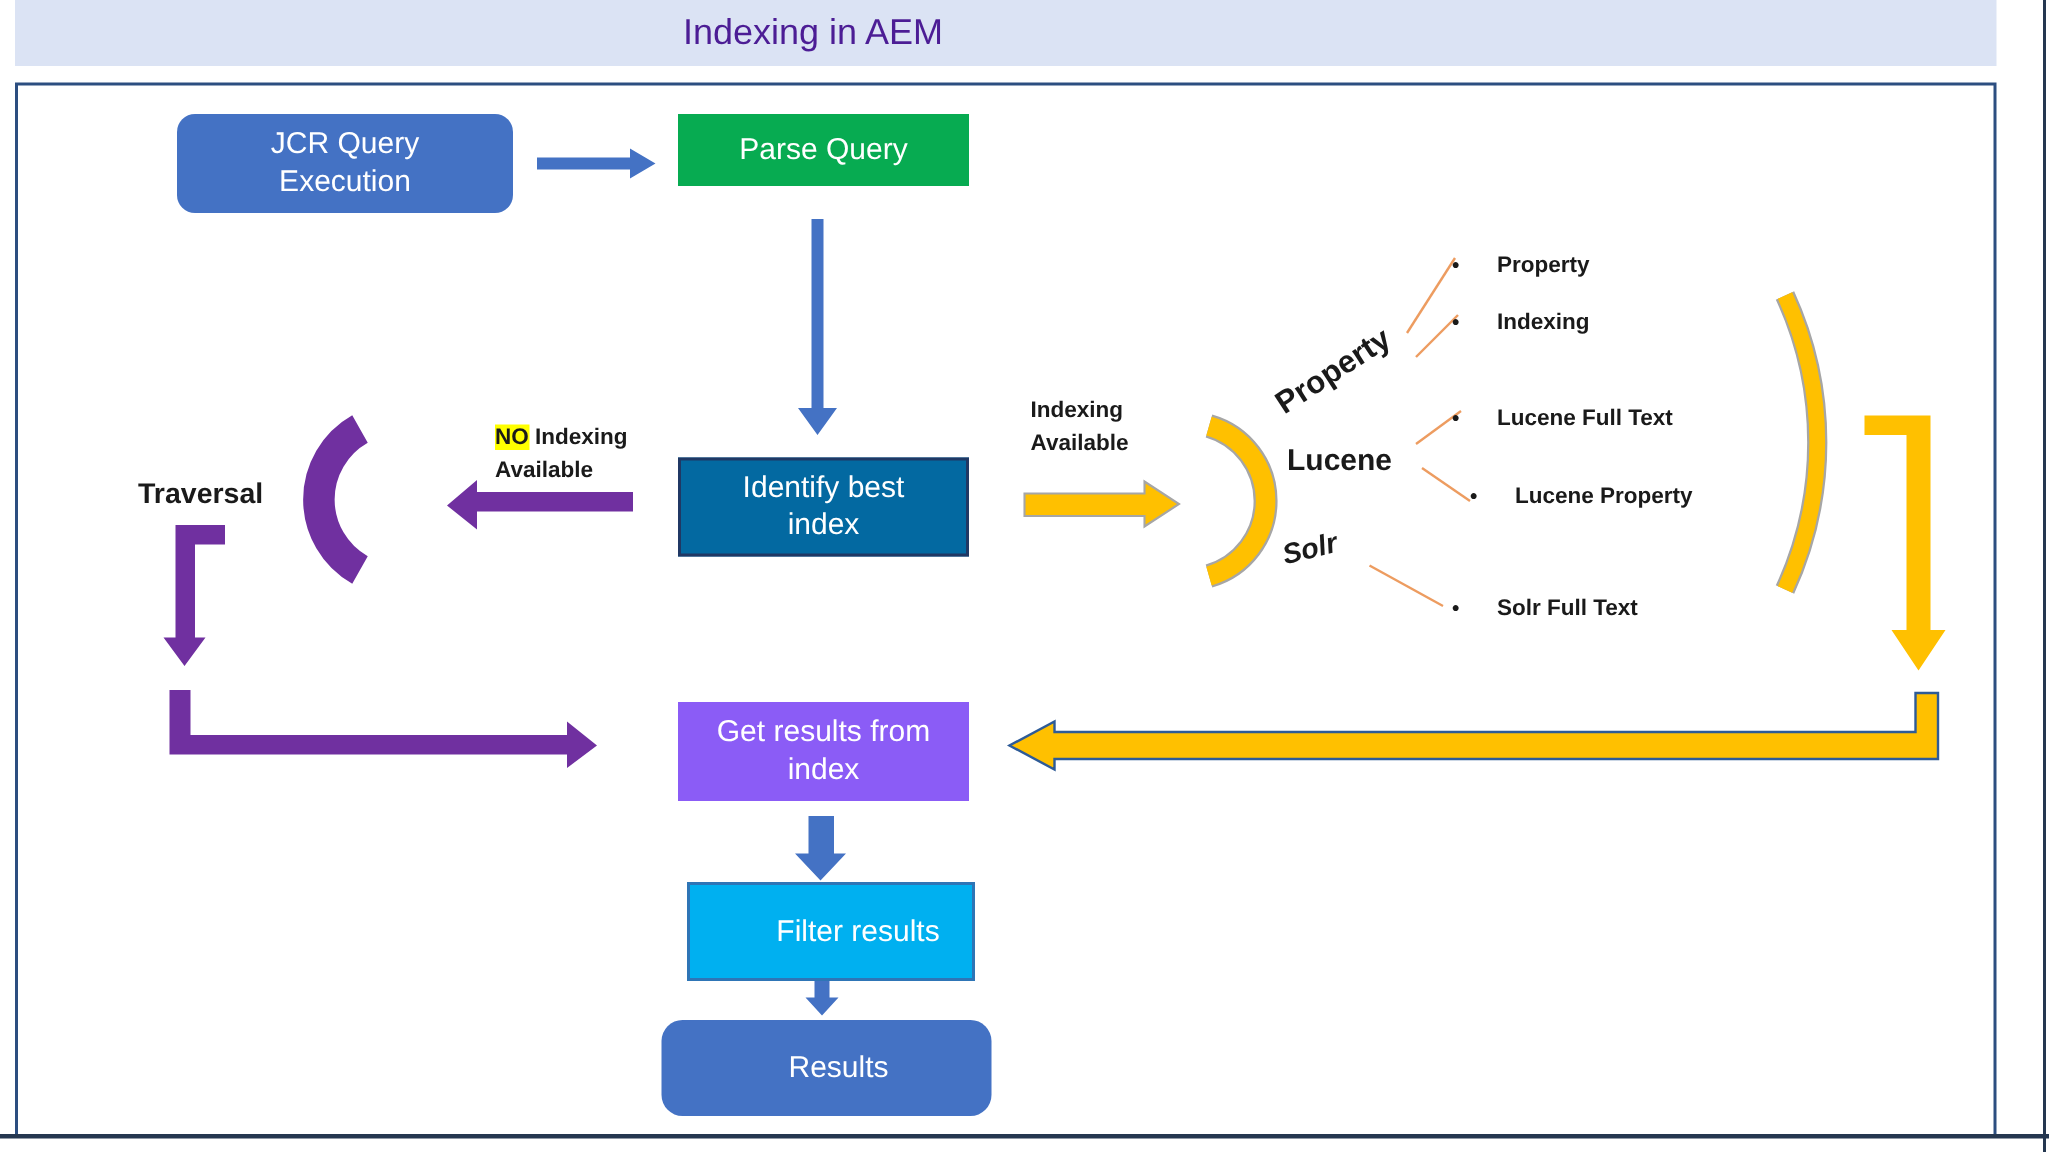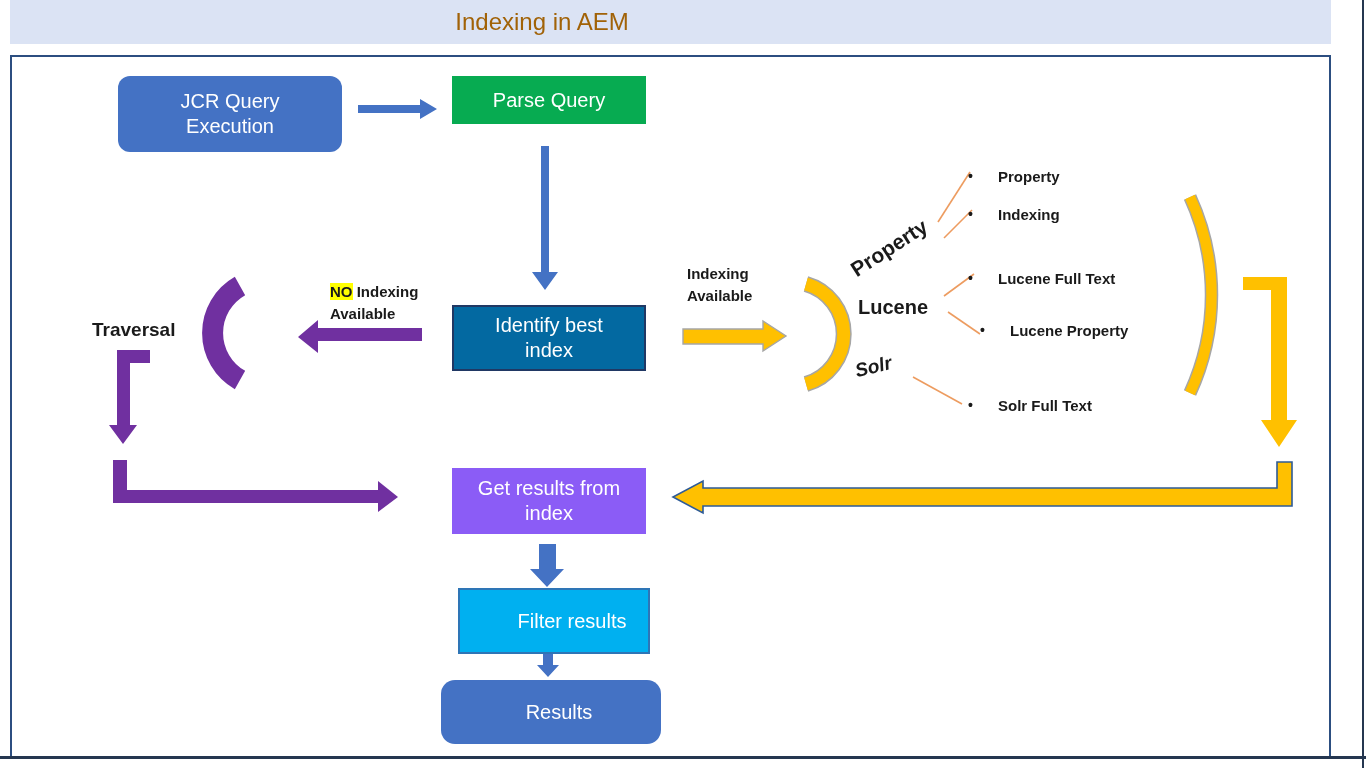--- a/index.html
+++ b/index.html
@@ -6,33 +6,33 @@
   body{
     position:relative;width:1366px;height:768px;overflow:hidden;
     background:#ffffff;font-family:"Liberation Sans", sans-serif;
   }
   .abs{position:absolute;}
   .title-bar{
     left:10px;top:0;width:1064px;height:44px;background:#dbe3f4;
     display:flex;align-items:center;justify-content:center;
   }
   .title-bar-ext{left:1074px;top:0;width:257px;height:44px;background:#dbe3f4;}
-  .title-text{font-size:24px;color:#a16207;}
+  .title-text{font-size:24px;color:#4c1d95;}
   .canvas{
     left:10px;top:55px;width:1321px;height:703px;
     border:2px solid #2c4e80;box-sizing:border-box;background:#fff;
   }
   .edge-right{left:1362px;top:0;width:2px;height:768px;background:#253750;}
   .edge-bottom{left:0;top:756px;width:1366px;height:3px;background:#253750;}
   svg.layer{left:0;top:0;width:1366px;height:768px;pointer-events:none;}
   .box{
     display:flex;align-items:center;justify-content:center;text-align:center;
     color:#ffffff;font-size:20px;line-height:1.25;box-sizing:border-box;
   }
-  .box-jcr{left:118px;top:76px;width:224px;height:76px;background:#4472c4;border-radius:12px;padding:0 26px;}
+  .box-jcr{left:118px;top:76px;width:224px;height:66px;background:#4472c4;border-radius:12px;padding:0 26px;}
   .box-parse{left:452px;top:76px;width:194px;height:48px;background:#07ab51;}
   .box-identify{left:452px;top:305px;width:194px;height:66px;background:#0369a1;border:2px solid #203864;padding:0 20px;}
   .box-get{left:452px;top:468px;width:194px;height:66px;background:#8b5cf6;padding:0 12px;justify-content:flex-end;}
   .box-filter{left:458px;top:588px;width:192px;height:66px;background:#00b0f0;border:2px solid #2e75b6;padding-left:36px;}
   .box-results{left:441px;top:680px;width:220px;height:64px;background:#4472c4;border-radius:14px;padding-left:16px;}
   .lbl{color:#1a1a1a;font-weight:bold;}
   .lbl-traversal{left:92px;top:319px;font-size:19px;}
   .lbl-no{left:330px;top:261px;font-size:15px;line-height:1.45;width:120px;margin-top:20px;}
   .hl-yellow{background:#ffff00;}
   .lbl-avail{left:687px;top:263px;font-size:15px;line-height:1.45;}

